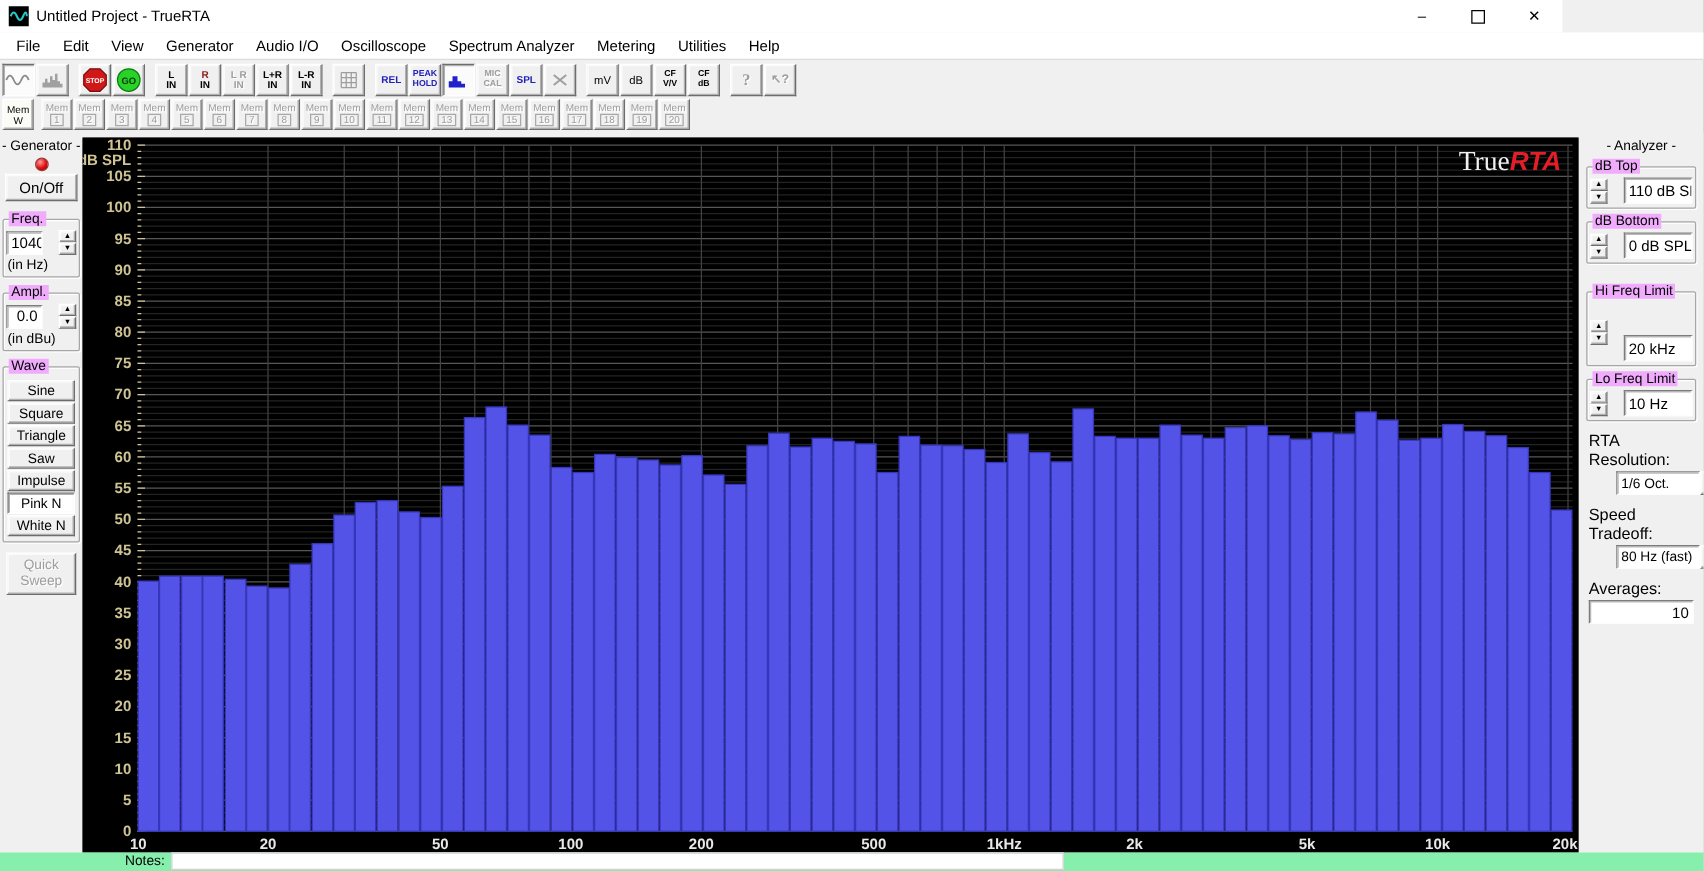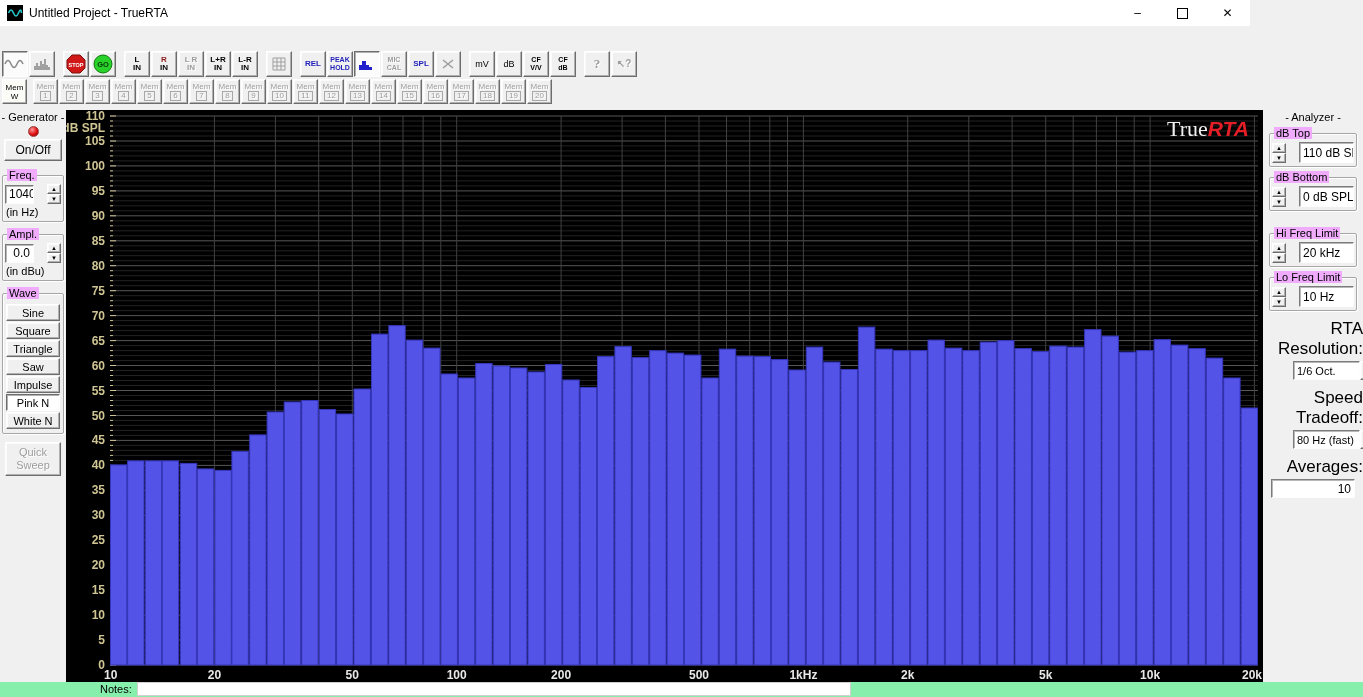--- a/index.html
+++ b/index.html
@@ -60,21 +60,21 @@
   .spin-btn{width:14px;height:10px;font-size:6px;line-height:6px;}
   .led{width:9px;height:9px;border-radius:50%;margin:3px auto 2px auto;
        background:radial-gradient(circle at 35% 30%,#ff9a9a,#e01010 55%,#8c0000);
        border:1px solid #9a3a3a;}
   .onoff{width:58px;height:22px;margin:1px auto 0 auto;font-size:12px;justify-content:center;}
   .unit-label{font-size:11px;margin-top:2px;margin-left:1px;}
   .wave-btn{width:54px;height:17px;margin:0 auto 1px auto;font-size:11px;justify-content:center;}
   .wave-btn.pressed{background:#ffffff;}
   .qsweep{width:56px;height:34px;margin:8px auto 0 auto;font-size:11px;line-height:13px;}
   .an-row{display:flex;align-items:center;gap:13px;}
-  .an-label{font-size:17px;margin:8px 0 2px 8px;text-align:right;}
+  .an-label{font-size:13px;margin:8px 0 2px 8px;}
   .combo{display:flex;margin-left:20px;width:84px;height:19px;padding-left:10px;}
   .combo .field{flex:1;font-size:11px;}
   .combo-arrow{width:17px;height:19px;font-size:7px;justify-content:center;}
   
   #chart-wrap{position:absolute;left:66px;top:110px;width:1197px;height:572px;background:#000;}
   
   .notesbar{position:absolute;left:0;top:682px;width:1363px;height:15px;background:#86efac;}
   .notes-label{position:absolute;left:100px;top:1px;font-size:11px;color:#000;}
   .notes-field{position:absolute;left:137px;top:0px;width:714px;height:14px;background:#fff;
                border:1px solid #d0d0d0;box-sizing:border-box;font-size:10px;}
@@ -93,20 +93,32 @@
     <span class="title-text">Untitled Project - TrueRTA</span>
     <span class="win-controls">
       <span class="win-btn">–</span>
       <span class="win-btn">
           <span class="win-max-glyph"></span>
         </span>
       <span class="win-btn">✕</span>
     </span>
   </div>
 
+  <div class="menubar" id="menubar">
+      <span class="menu-item">File</span>
+      <span class="menu-item">Edit</span>
+      <span class="menu-item">View</span>
+      <span class="menu-item">Generator</span>
+      <span class="menu-item">Audio I/O</span>
+      <span class="menu-item">Oscilloscope</span>
+      <span class="menu-item">Spectrum Analyzer</span>
+      <span class="menu-item">Metering</span>
+      <span class="menu-item">Utilities</span>
+      <span class="menu-item">Help</span>
+    </div>
 
   <div class="toolrow">
     <div class="btn3d tbtn pressed">
       <svg width="22" height="14">
           <path d="M1 7 Q4 0 7 7 T13 7 T19 7" stroke="#8a8a8a" stroke-width="1.5" fill="none"></path>
         </svg>
     </div>
     <div class="btn3d tbtn">
       <svg width="18" height="14">
           <path d="M1 13 V9 H3 V6 H5 V9 H7 V4 H9 V7 H11 V2 H13 V8 H15 V10 H17 V13 Z" fill="#a0a0a0"></path>
@@ -717,21 +729,21 @@
       </div>
     </div>
 
     <div class="group" style="margin:22px 6px 0 6px;">
       <span class="group-label">Hi Freq Limit</span>
       <div class="an-row">
         <div class="spin">
           <div class="btn3d spin-btn">▲</div>
           <div class="btn3d spin-btn">▼</div>
         </div>
-        <div class="field" style="width:66px;height:21px;">20 kHz</div>
+        <div class="field" style="width:66px;height:21px;margin-top:26px;">20 kHz</div>
       </div>
     </div>
 
     <div class="group" style="margin:10px 6px 0 6px;">
       <span class="group-label">Lo Freq Limit</span>
       <div class="an-row">
         <div class="spin">
           <div class="btn3d spin-btn">▲</div>
           <div class="btn3d spin-btn">▼</div>
         </div>

